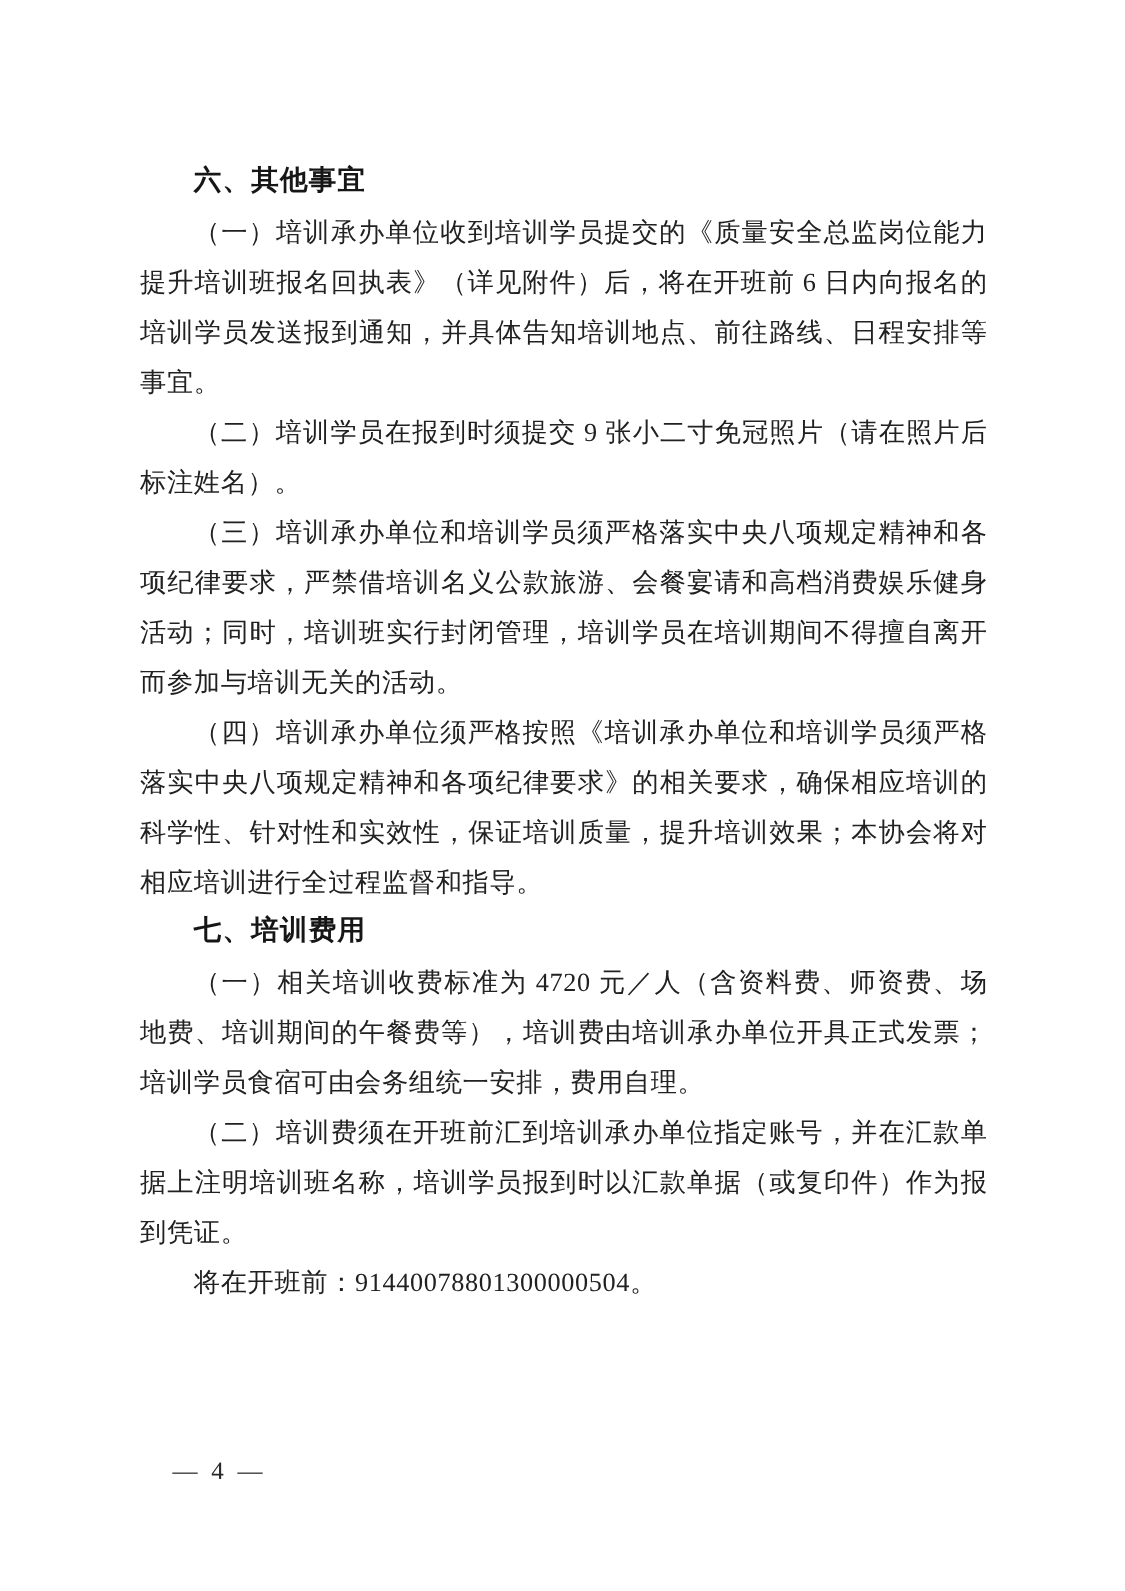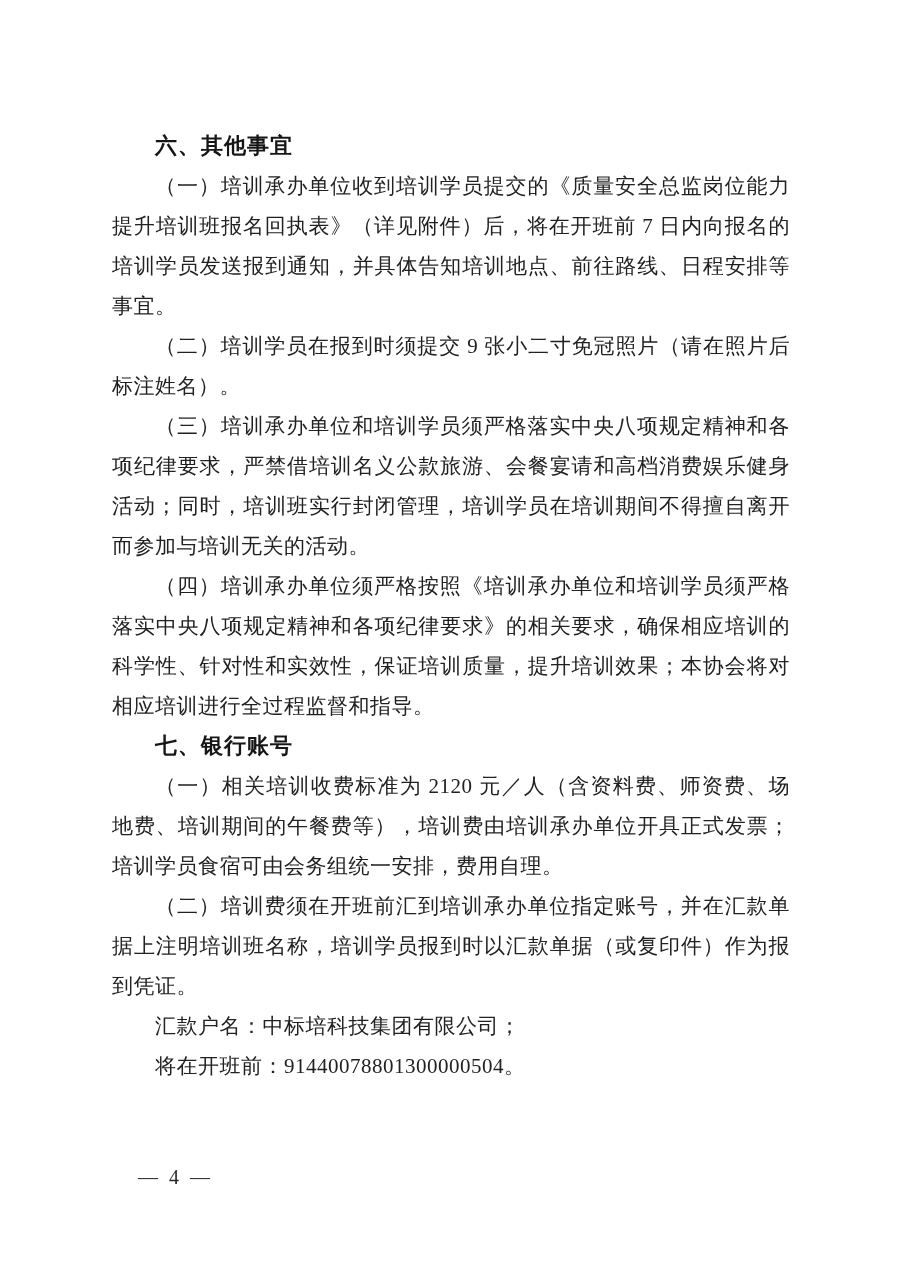--- a/index.html
+++ b/index.html
@@ -18,21 +18,21 @@
     font-family: "Liberation Serif", "DejaVu Serif", serif;
   }
   .content {
     position: absolute;
     left: 112px;
     top: 126px;
     width: 678px;
   }
   .section-heading {
     margin: 0;
-    font-family: Liberation Sans, sans-serif;
+    font-family: Liberation Mono, monospace;
     font-weight: 700;
     font-size: 22px;
     line-height: 40px;
     text-indent: 43px;
     letter-spacing: 1px;
     color: #161616;
   }
   .para {
     margin: 0;
     font-size: 21px;
@@ -56,35 +56,34 @@
   }
 </style>
 </head>
 <body>
 
 <div class="page">
   <div class="content">
 
     <h2 class="section-heading">六、其他事宜</h2>
 
-    <p class="para">（一）培训承办单位收到培训学员提交的《质量安全总监岗位能力提升培训班报名回执表》（详见附件）后，将在开班前 7 日内向报名的培训学员发送报到通知，并具体告知培训地点、前往路线、日程安排等事宜。</p>
+    <p class="para">（一）培训承办单位收到培训学员提交的《质量安全总监岗位能力提升培训班报名回执表》（详见附件）后，将在开班前 6 日内向报名的培训学员发送报到通知，并具体告知培训地点、前往路线、日程安排等事宜。</p>
 
     <p class="para">（二）培训学员在报到时须提交 9 张小二寸免冠照片（请在照片后标注姓名）。</p>
 
     <p class="para">（三）培训承办单位和培训学员须严格落实中央八项规定精神和各项纪律要求，严禁借培训名义公款旅游、会餐宴请和高档消费娱乐健身活动；同时，培训班实行封闭管理，培训学员在培训期间不得擅自离开而参加与培训无关的活动。</p>
 
     <p class="para">（四）培训承办单位须严格按照《培训承办单位和培训学员须严格落实中央八项规定精神和各项纪律要求》的相关要求，确保相应培训的科学性、针对性和实效性，保证培训质量，提升培训效果；本协会将对相应培训进行全过程监督和指导。</p>
 
-    <h2 class="section-heading">七、银行账号</h2>
+    <h2 class="section-heading">七、培训费用</h2>
 
-    <p class="para">（一）相关培训收费标准为 2120 元／人（含资料费、师资费、场地费、培训期间的午餐费等），培训费由培训承办单位开具正式发票；培训学员食宿可由会务组统一安排，费用自理。</p>
+    <p class="para">（一）相关培训收费标准为 4720 元／人（含资料费、师资费、场地费、培训期间的午餐费等），培训费由培训承办单位开具正式发票；培训学员食宿可由会务组统一安排，费用自理。</p>
 
     <p class="para">（二）培训费须在开班前汇到培训承办单位指定账号，并在汇款单据上注明培训班名称，培训学员报到时以汇款单据（或复印件）作为报到凭证。</p>
 
-    <p class="para bank-line">汇款户名：中标培科技集团有限公司；</p>
 
 
     <p class="para bank-line">将在开班前：91440078801300000504。</p>
 
   </div>
 
   <div class="page-number">— 4 —</div>
 </div>
 
 </body></html>

